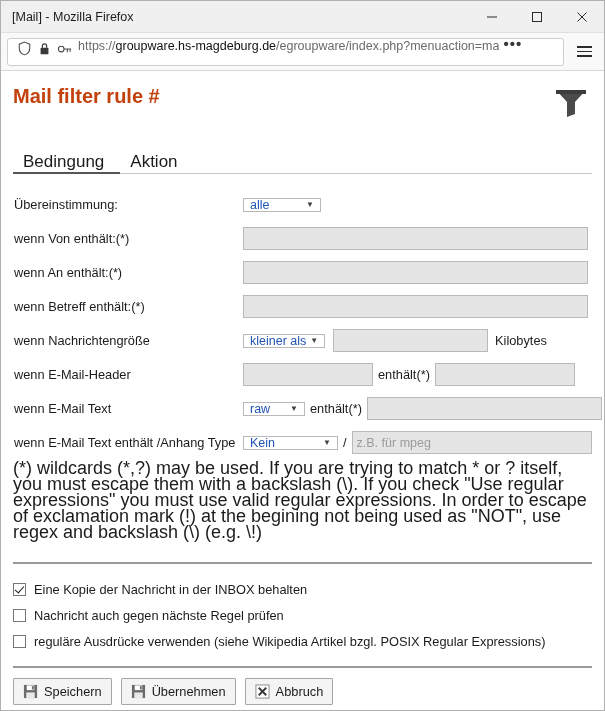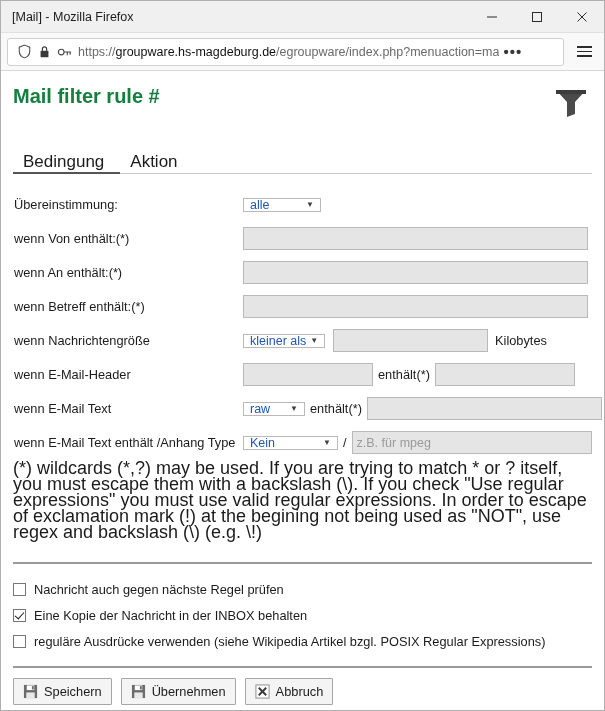--- a/index.html
+++ b/index.html
@@ -50,21 +50,21 @@
     display: flex; align-items: center;
     padding: 0 6px;
     flex: 0 0 38px;
   }
   .urlbox {
     flex: 1 1 auto;
     height: 28px;
     background: #ffffff;
     border: 1px solid #cfcfcf;
     border-radius: 3px;
-    display: flex; align-items: center;
+    display: flex; 
     padding: 0 6px;
     margin-right: 6px;
     overflow: hidden;
   }
   .urlicon {
     width: 20px; height: 20px;
     display: flex; align-items: center; justify-content: center;
     color: #4a4a4a;
     flex: 0 0 auto;
   }
@@ -101,21 +101,21 @@
     overflow: hidden;
     position: relative;
   }
   .page-header {
     display: flex; align-items: flex-start;
     padding-top: 14px;
   }
   .page-title {
     font-size: 20px;
     font-weight: bold;
-    color: #15803d;
+    color: #c2410c;
     flex: 1 1 auto;
   }
   .funnel-icon { margin-top: 2px; margin-right: 4px; }
 
   .tabs {
     margin-top: 26px;
     display: flex;
     align-items: flex-end;
     border-bottom: 1px solid #c8c8c8;
     height: 26px;
@@ -398,26 +398,26 @@
           <span class="inline-label tight">/</span>
           <input type="text" class="anhang" placeholder="z.B. für mpeg" style="">
         </div>
       </div>
 
       <div class="helptext">(*) wildcards (*,?) may be used. If you are trying to match * or ? itself, you must escape them with a backslash (\). If you check "Use regular expressions" you must use valid regular expressions.  In order to escape of exclamation mark (!) at the begining not being used as "NOT", use regex and backslash (\) (e.g. \!)</div>
 
       <hr class="rule-sep">
 
       <div class="check-row">
+        <span class="cb checked"></span>
+        <span>Eine Kopie der Nachricht in der INBOX behalten</span>
+      </div>
+      <div class="check-row">
         <span class="cb"></span>
         <span>Nachricht auch gegen nächste Regel prüfen</span>
-      </div>
-      <div class="check-row">
-        <span class="cb checked"></span>
-        <span>Eine Kopie der Nachricht in der INBOX behalten</span>
       </div>
       <div class="check-row">
         <span class="cb"></span>
         <span>reguläre Ausdrücke verwenden (siehe Wikipedia Artikel bzgl. POSIX Regular Expressions)</span>
       </div>
 
       <hr class="btn-sep">
 
       <div class="buttons">
         <div class="btn">

